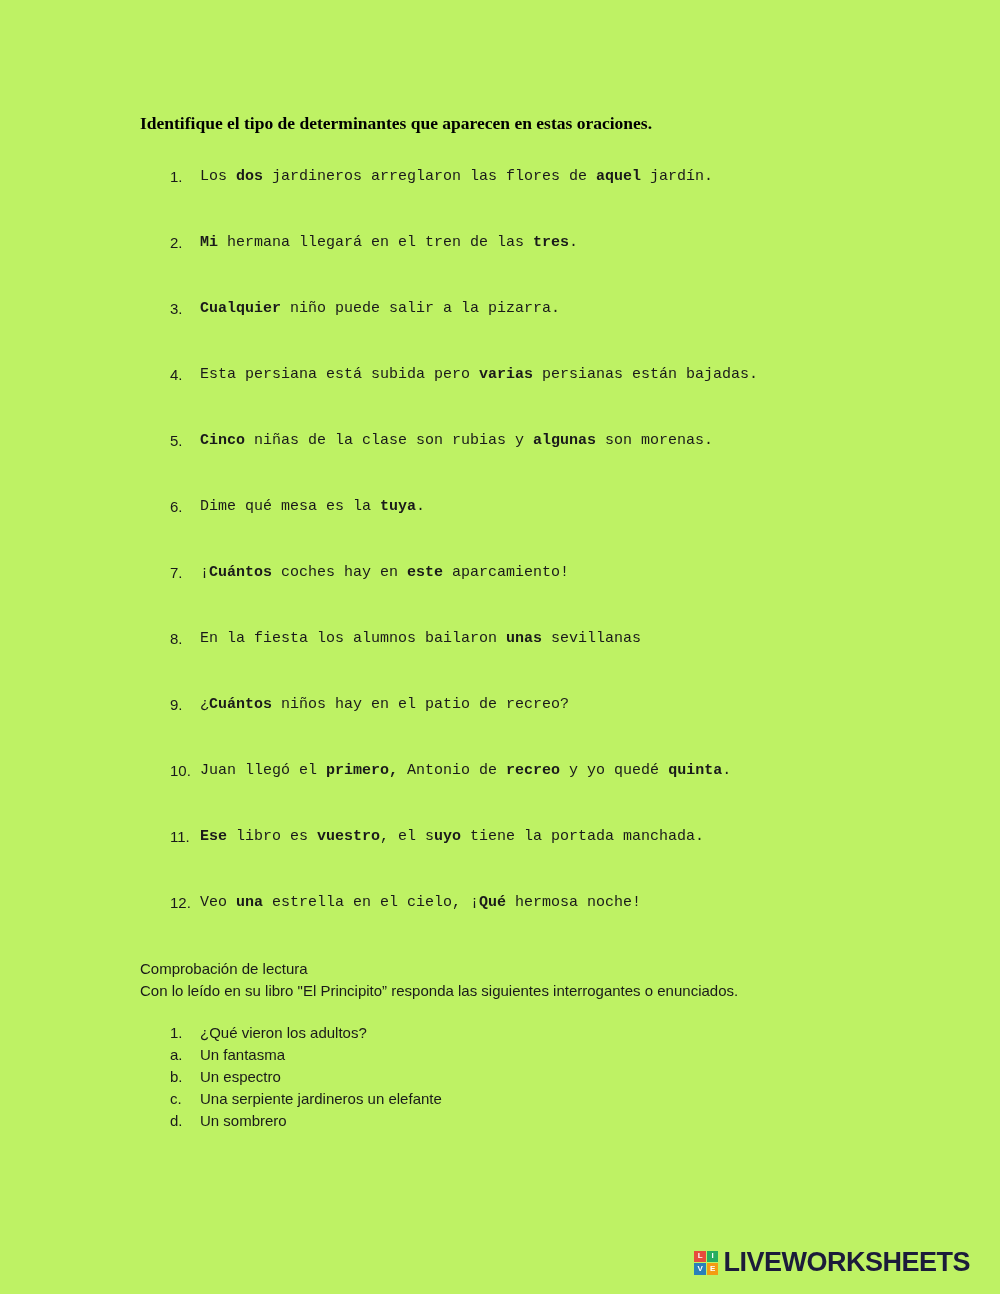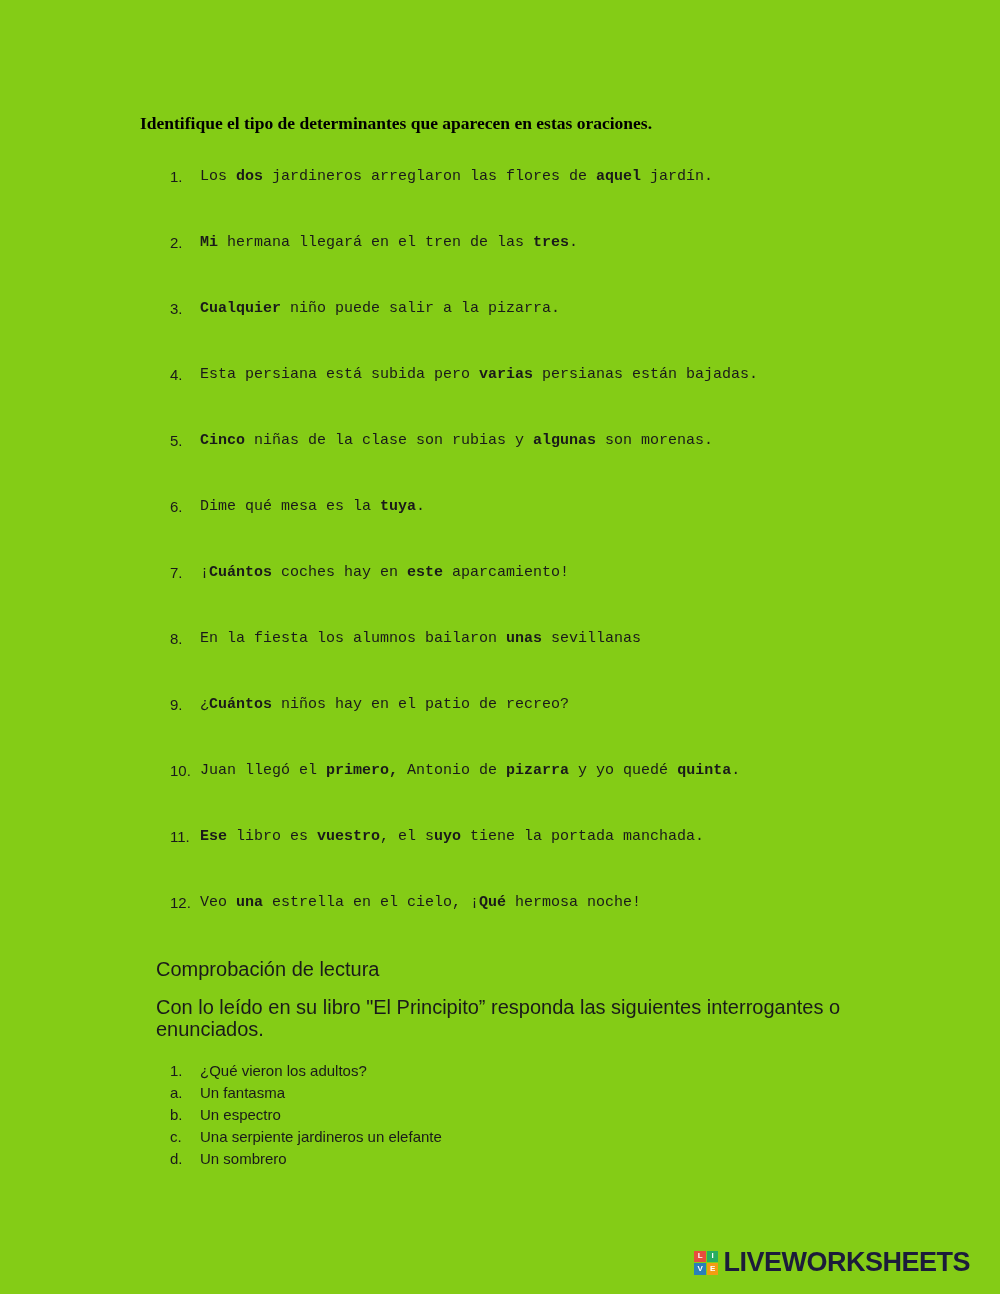--- a/index.html
+++ b/index.html
@@ -1,20 +1,20 @@
 <!DOCTYPE html>
 <html><head>
 <meta charset="utf-8">
 <style>
   html, body { margin: 0; padding: 0; background: #ffffff; }
   .page {
     position: relative;
     width: 1000px;
     height: 1294px;
-    background: #84cc16;
+    background: #bef264;
     box-sizing: border-box;
     padding: 112px 60px 0 140px;
     font-family: "Liberation Sans", sans-serif;
     color: #1a1a1a;
     overflow: hidden;
   }
   .title {
     font-family: "Liberation Serif", serif;
     font-weight: bold;
     font-size: 17.5px;
@@ -28,23 +28,23 @@
     font-size: 15px;
     line-height: 21px;
     margin-bottom: 45px;
   }
   .marker { flex: 0 0 30px; }
   .sentence { flex: 1; font-family: Liberation Mono, monospace; }
   b { font-weight: bold; }
 
   .reading-section { margin-top: 0; }
   .reading-heading, .reading-intro {
-    font-size: 20px;
+    font-size: 15px;
     line-height: 22px;
-    margin: 16px;
+    margin: 0;
   }
   .q-wrap { margin-left: 30px; margin-top: 20px; }
   .q-item { display: flex; font-size: 15px; line-height: 22px; }
   .q-body { flex: 1; }
   .options { margin-left: 30px; }
   .option { display: flex; font-size: 15px; line-height: 22px; }
 
   .footer {
     position: absolute;
     right: 30px;
@@ -116,21 +116,21 @@
       <div class="ex-item">
         <span class="marker">8.</span>
         <span class="sentence"><span>En la fiesta los alumnos bailaron </span><b>unas</b><span> sevillanas</span></span>
       </div>
       <div class="ex-item">
         <span class="marker">9.</span>
         <span class="sentence"><span>¿</span><b>Cuántos</b><span> niños hay en el patio de recreo?</span></span>
       </div>
       <div class="ex-item">
         <span class="marker">10.</span>
-        <span class="sentence"><span>Juan llegó el </span><b>primero,</b><span> Antonio de </span><b>pizarra</b><span> y yo quedé </span><b>quinta</b><span>.</span></span>
+        <span class="sentence"><span>Juan llegó el </span><b>primero,</b><span> Antonio de </span><b>recreo</b><span> y yo quedé </span><b>quinta</b><span>.</span></span>
       </div>
       <div class="ex-item">
         <span class="marker">11.</span>
         <span class="sentence"><b>Ese</b><span> libro es </span><b>vuestro</b><span>, el s</span><b>uyo</b><span> tiene la portada manchada.</span></span>
       </div>
       <div class="ex-item">
         <span class="marker">12.</span>
         <span class="sentence"><span>Veo </span><b>una</b><span> estrella en el cielo, ¡</span><b>Qué</b><span> hermosa noche!</span></span>
       </div>
     </div>

